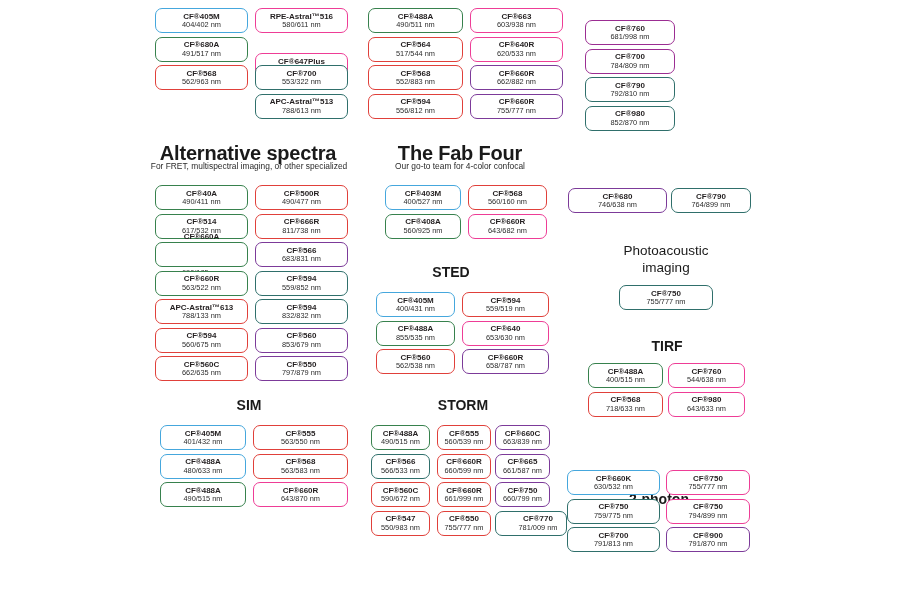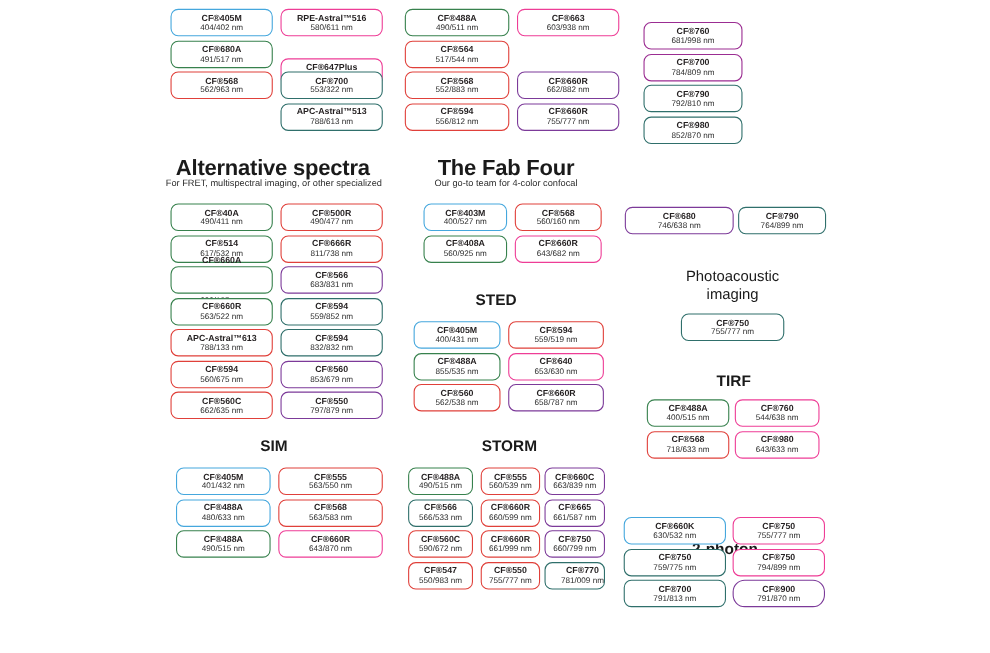--- a/index.html
+++ b/index.html
@@ -113,20 +113,24 @@
       <span class="badge-value">552/883 nm</span>
     </div>
     <div class="badge" style="left: 368px; top: 93.5px; width: 95px; height: 25px; border-color: rgb(224, 64, 58);">
       <span class="badge-name">CF®594</span>
       <span class="badge-value">556/812 nm</span>
     </div>
     <div class="badge" style="left: 470px; top: 8px; width: 93px; height: 25px; border-color: rgb(238, 61, 150);">
       <span class="badge-name">CF®663</span>
       <span class="badge-value">603/938 nm</span>
     </div>
+    <div class="badge" style="left: 470px; top: 36.5px; width: 93px; height: 25px; border-color: rgb(238, 61, 150);">
+      <span class="badge-name">CF®640R</span>
+      <span class="badge-value">620/533 nm</span>
+    </div>
     <div class="badge" style="left: 470px; top: 65px; width: 93px; height: 25px; border-color: rgb(124, 58, 153);">
       <span class="badge-name">CF®660R</span>
       <span class="badge-value">662/882 nm</span>
     </div>
     <div class="badge" style="left: 470px; top: 93.5px; width: 93px; height: 25px; border-color: rgb(124, 58, 153);">
       <span class="badge-name">CF®660R</span>
       <span class="badge-value">755/777 nm</span>
     </div>
     <div class="badge" style="left: 585px; top: 20px; width: 90px; height: 25px; border-color: rgb(155, 45, 146);">
       <span class="badge-name">CF®760</span>
@@ -329,21 +333,21 @@
       <span class="badge-value">663/839 nm</span>
     </div>
     <div class="badge" style="left: 495px; top: 453.5px; width: 55px; height: 25px; border-color: rgb(124, 58, 153);">
       <span class="badge-name">CF®665</span>
       <span class="badge-value">661/587 nm</span>
     </div>
     <div class="badge" style="left: 495px; top: 482px; width: 55px; height: 25px; border-color: rgb(124, 58, 153);">
       <span class="badge-name">CF®750</span>
       <span class="badge-value">660/799 nm</span>
     </div>
-    <div class="badge" style="left: 495px; top: 510.5px; width: 55px; height: 25px; border-color: rgb(47, 111, 107); padding-left: 16px;">
+    <div class="badge" style="left: 495px; top: 510.5px; width: 72px; height: 25px; border-color: rgb(47, 111, 107); padding-left: 16px;">
       <span class="badge-name">CF®770</span>
       <span class="badge-value">781/009 nm</span>
     </div>
     <div class="badge" style="left: 567px; top: 470px; width: 93px; height: 25px; border-color: rgb(69, 167, 221);">
       <span class="badge-name">CF®660K</span>
       <span class="badge-value">630/532 nm</span>
     </div>
     <div class="badge" style="left: 567px; top: 498.5px; width: 93px; height: 25px; border-color: rgb(47, 111, 107);">
       <span class="badge-name">CF®750</span>
       <span class="badge-value">759/775 nm</span>
@@ -353,17 +357,17 @@
       <span class="badge-value">791/813 nm</span>
     </div>
     <div class="badge" style="left: 666px; top: 470px; width: 84px; height: 25px; border-color: rgb(238, 61, 150);">
       <span class="badge-name">CF®750</span>
       <span class="badge-value">755/777 nm</span>
     </div>
     <div class="badge" style="left: 666px; top: 498.5px; width: 84px; height: 25px; border-color: rgb(238, 61, 150);">
       <span class="badge-name">CF®750</span>
       <span class="badge-value">794/899 nm</span>
     </div>
-    <div class="badge" style="left: 666px; top: 527px; width: 84px; height: 25px; border-color: rgb(124, 58, 153); border-radius: 11px;">
+    <div class="badge" style="left: 666px; top: 527px; width: 84px; height: 25px; border-color: rgb(124, 58, 153);">
       <span class="badge-name">CF®900</span>
       <span class="badge-value">791/870 nm</span>
     </div>
   </div>
 
 </body></html>

